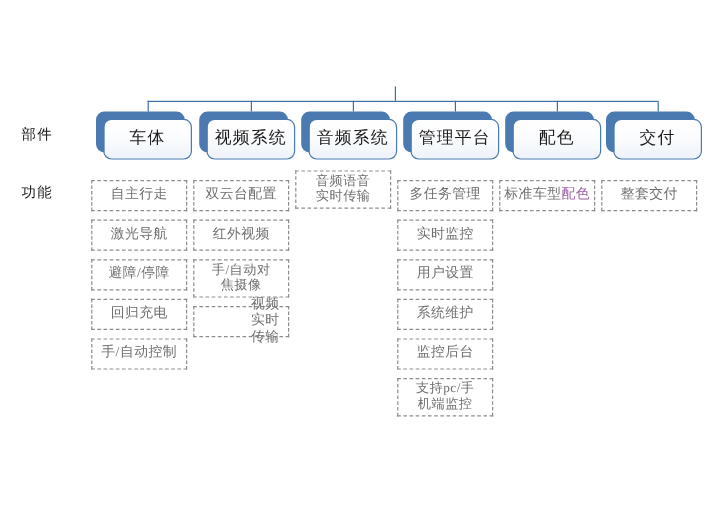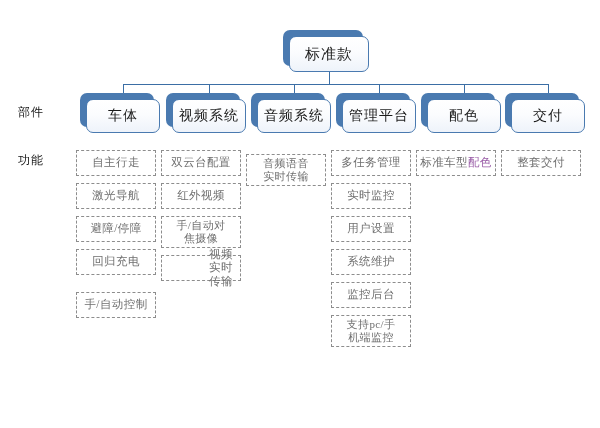--- a/index.html
+++ b/index.html
@@ -85,26 +85,20 @@
   .dnode span em{font-style:normal;color:#9b5fa8;}
 </style>
 </head>
 <body>
 
 <div id="canvas">
 
   <div class="row-label" id="label-parts" style="left:18px;top:104px;">部件</div>
   <div class="row-label" id="label-functions" style="left:18px;top:152px;">功能</div>
 
-  <div class="node root" id="root-node" style="left:283px;top:30px;width:80px;height:36px;">
-    <div class="shadow"></div>
-    <div class="face">
-      <span>标准款</span>
-    </div>
-  </div>
 
   <div id="connector-layer">
       <div class="conn v" style="left: 329px; top: 72px; height: 12px;"></div>
       <div class="conn h" style="left: 123px; top: 84px; width: 425px;"></div>
       <div class="conn v" style="left: 123px; top: 84px; height: 9px;"></div>
       <div class="conn v" style="left: 209px; top: 84px; height: 9px;"></div>
       <div class="conn v" style="left: 294px; top: 84px; height: 9px;"></div>
       <div class="conn v" style="left: 379px; top: 84px; height: 9px;"></div>
       <div class="conn v" style="left: 464px; top: 84px; height: 9px;"></div>
       <div class="conn v" style="left: 548px; top: 84px; height: 9px;"></div>
@@ -152,36 +146,36 @@
       </div>
       <div class="dnode" style="left: 76px; top: 183px; width: 80px; height: 26px;">
         <span>激光导航</span>
       </div>
       <div class="dnode" style="left: 76px; top: 216px; width: 80px; height: 26px;">
         <span>避障/停障</span>
       </div>
       <div class="dnode" style="left: 76px; top: 249px; width: 80px; height: 26px;">
         <span>回归充电</span>
       </div>
-      <div class="dnode" style="left: 76px; top: 292px; width: 80px; height: 26px;">
+      <div class="dnode" style="left: 76px; top: 282px; width: 80px; height: 26px;">
         <span>手/自动控制</span>
       </div>
       <div class="dnode" style="left: 161px; top: 150px; width: 80px; height: 26px;">
         <span>双云台配置</span>
       </div>
       <div class="dnode" style="left: 161px; top: 183px; width: 80px; height: 26px;">
         <span>红外视频</span>
       </div>
       <div class="dnode" style="left: 161px; top: 216px; width: 80px; height: 32px;">
         <span class="two">手/自动对<br>焦摄像</span>
       </div>
       <div class="dnode" style="left: 161px; top: 255px; width: 80px; height: 26px; padding-left: 40px;">
         <span>视频实时传输</span>
       </div>
-      <div class="dnode" style="left: 246px; top: 154px; width: 80px; height: 32px; justify-content: center;">
+      <div class="dnode" style="left: 246px; top: 142px; width: 80px; height: 32px; justify-content: center;">
         <span class="two">音频语音<br>实时传输</span>
       </div>
       <div class="dnode" style="left: 331px; top: 150px; width: 80px; height: 26px;">
         <span>多任务管理</span>
       </div>
       <div class="dnode" style="left: 331px; top: 183px; width: 80px; height: 26px;">
         <span>实时监控</span>
       </div>
       <div class="dnode" style="left: 331px; top: 216px; width: 80px; height: 26px;">
         <span>用户设置</span>

